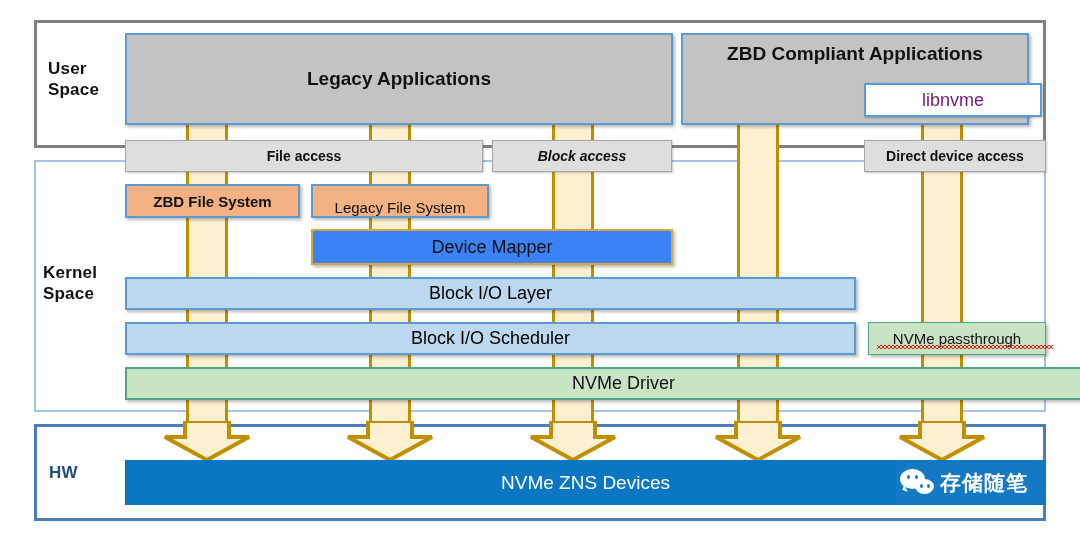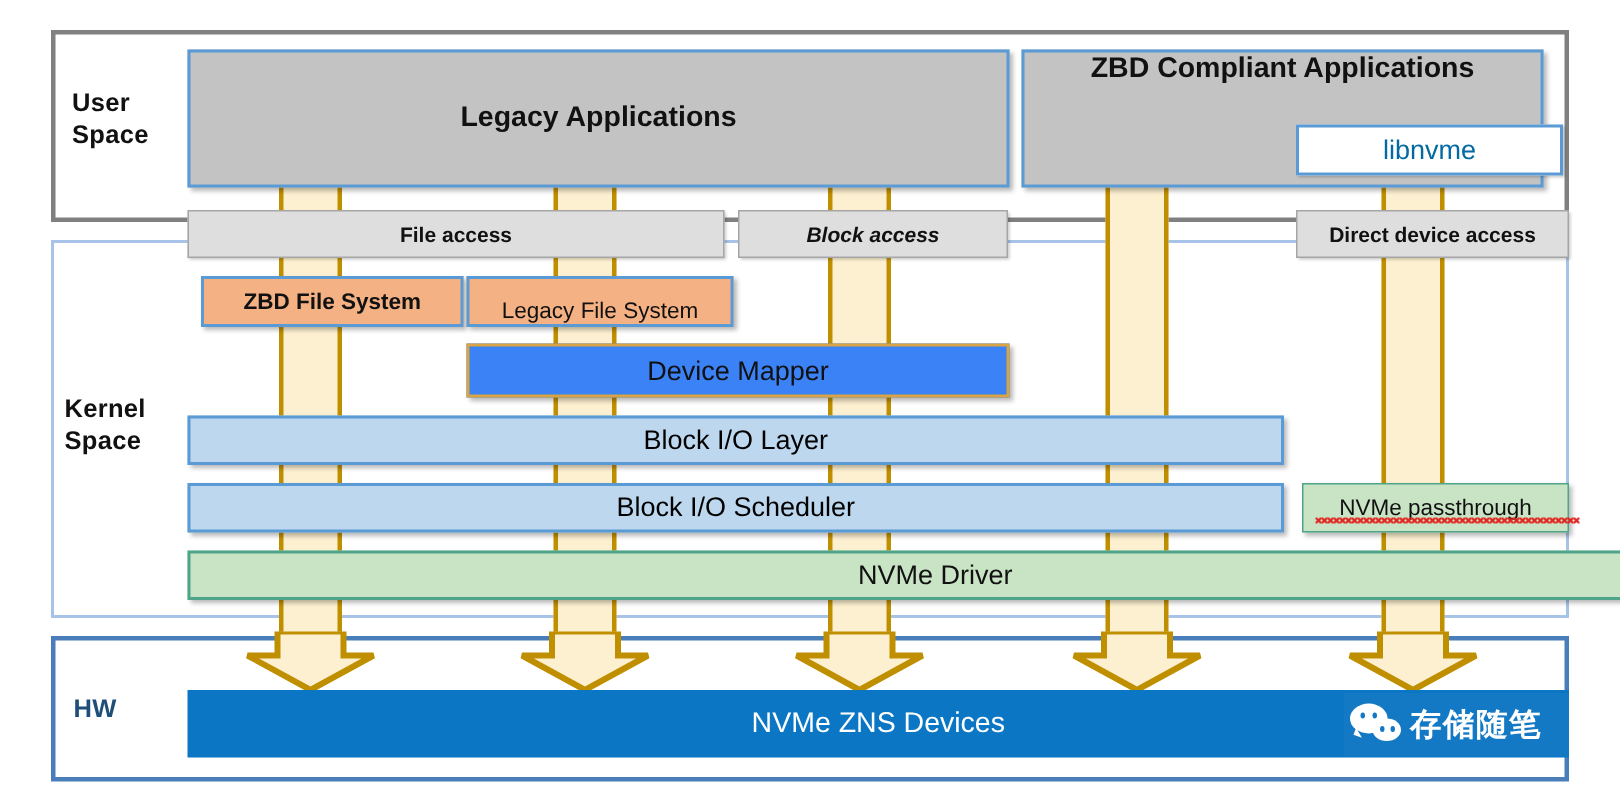--- a/index.html
+++ b/index.html
@@ -82,38 +82,37 @@
     border: 2px solid #5b9bd5;
     font-size: 19px;
     font-weight: bold;
     color: #111111;
   }
   .box-white-inner {
     background: #ffffff;
     border: 2px solid #5b9bd5;
     font-size: 18px;
     font-weight: normal;
-    color: #0369a1;
+    color: #701a75;
     box-shadow: 1px 1px 2px rgba(0,0,0,0.25);
   }
   .box-access {
     background: #dedede;
     border: 1px solid #a6a6a6;
     font-size: 14px;
     font-weight: bold;
     color: #111111;
     box-shadow: 1px 1px 2px rgba(0,0,0,0.22);
   }
   .box-fs-zbd {
     background: #f4b183;
     border: 2px solid #5b9bd5;
     font-size: 15px;
     font-weight: bold;
     color: #111111;
-    margin-left: 9px;
   }
   .box-fs-legacy {
     background: #f4b183;
     border: 2px solid #5b9bd5;
     font-size: 15px;
     font-weight: normal;
     color: #111111;
     align-items: flex-end;
   }
   .box-dm {
@@ -236,21 +235,21 @@
   <div class="pipe" style="left:552px; top:118px; width:42px; height:305px;"></div>
 
   <div class="pipe" style="left:737px; top:118px; width:42px; height:305px;"></div>
 
   <div class="pipe" style="left:921px; top:118px; width:42px; height:305px;"></div>
 
   <div class="box box-gray-app" style="left:125px; top:33px; width:548px; height:92px;">
     <span>Legacy Applications</span>
   </div>
 
-  <div class="box box-gray-app" style="left:681px; top:33px; width:348px; height:92px; align-items:flex-start; ">
+  <div class="box box-gray-app" style="left:681px; top:33px; width:348px; height:92px; align-items:flex-start; padding-top:8px;">
     <span>ZBD Compliant Applications</span>
   </div>
 
   <div class="box box-white-inner" style="left:864px; top:83px; width:178px; height:34px;">
     <span>libnvme</span>
   </div>
 
   <div class="box box-access" style="left:125px; top:140px; width:358px; height:32px;">
     <span>File access</span>
   </div>

